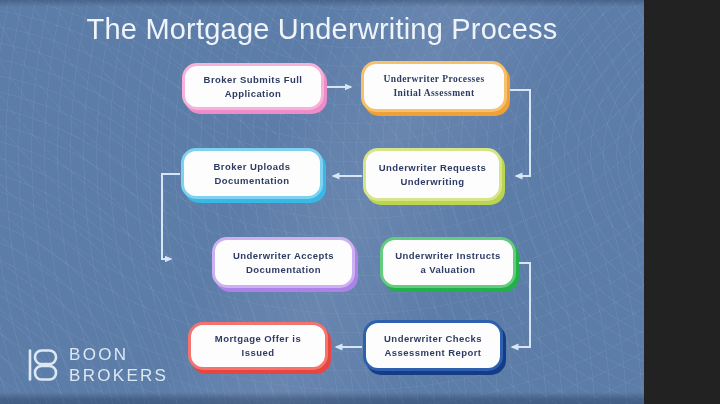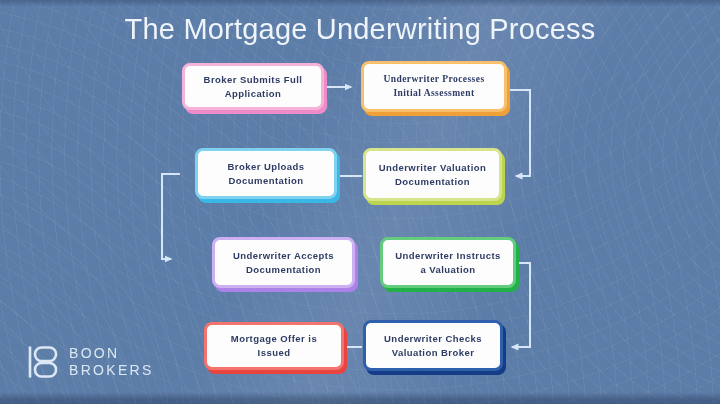--- a/index.html
+++ b/index.html
@@ -1,18 +1,18 @@
 <!DOCTYPE html>
 <html><head>
 <meta charset="utf-8">
 <style>
   html,body{margin:0;padding:0;background:#222;}
   .canvas{
     position:relative;
-    width:720px;height:404px;
+    width:644px;height:404px;
     overflow:hidden;
     font-family:"Liberation Sans", sans-serif;
     background-color:#5d7da9;
     background-image:
       linear-gradient(to bottom, rgba(17,34,64,0.28) 0px, rgba(17,34,64,0.0) 7px, rgba(17,34,64,0.0) 392px, rgba(17,34,64,0.30) 399px, rgba(17,34,64,0.35) 404px),
       linear-gradient(115deg, rgba(255,255,255,0.0) 40%, rgba(255,255,255,0.07) 55%, rgba(255,255,255,0.0) 70%),
       repeating-radial-gradient(circle at 112% 38%, rgba(255,255,255,0.05) 0 1px, rgba(255,255,255,0) 1px 13px),
       repeating-radial-gradient(circle at -12% 108%, rgba(255,255,255,0.05) 0 1px, rgba(255,255,255,0) 1px 16px),
       repeating-radial-gradient(circle at 55% -40%, rgba(255,255,255,0.04) 0 1px, rgba(255,255,255,0) 1px 19px);
   }
@@ -24,49 +24,49 @@
   }
   .connectors{position:absolute;left:0;top:0;width:720px;height:404px;}
   .flow-box{
     position:absolute;
     box-sizing:border-box;
     display:flex;align-items:center;justify-content:center;
     text-align:center;
     padding:3px 10px;
     background:#fdfdfe;
     border:3px solid #ccc;
-    border-radius:8px;
+    border-radius:15px;
     font-size:9.5px;font-weight:bold;
     letter-spacing:0.45px;line-height:1.45;
     color:#2e3c64;
   }
   .acc-pink  {border-color:#f7b2da; box-shadow:3px 4px 0 #ee8cc9;}
   .acc-orange{border-color:#f8c06a; box-shadow:3px 4px 0 #efa137;font-family:Liberation Serif, serif;}
   .acc-cyan  {border-color:#7fd2ef; box-shadow:3px 4px 0 #39b8e6;}
   .acc-lime  {border-color:#d6e58a; box-shadow:3px 4px 0 #bcd44e;}
   .acc-purple{border-color:#cdb0f2; box-shadow:3px 4px 0 #ab82e8;margin-left:32px;}
   .acc-green {border-color:#63cc7d; box-shadow:3px 4px 0 #22b04b;}
   .acc-red   {border-color:#f4736d; box-shadow:3px 4px 0 #e94540;}
   .acc-navy  {border-color:#2f60ae; box-shadow:3px 4px 0 #143c87;}
   .pos-b1{left:182px;top:63px;width:142px;height:47px;}
   .pos-b2{left:361px;top:61px;width:146px;height:51px;}
   .pos-b3{left:363px;top:148px;width:139px;height:53px;}
-  .pos-b4{left:181px;top:148px;width:142px;height:51px;margin-left:14px;}
+  .pos-b4{left:181px;top:148px;width:142px;height:51px;}
   .pos-b5{left:180px;top:237px;width:143px;height:51px;}
   .pos-b6{left:380px;top:237px;width:136px;height:51px;}
   .pos-b7{left:363px;top:320px;width:140px;height:51px;}
-  .pos-b8{left:188px;top:322px;width:140px;height:48px;margin-left:16px;}
+  .pos-b8{left:188px;top:322px;width:140px;height:48px;}
   .logo{
     position:absolute;left:26px;top:344px;
     display:flex;align-items:center;gap:9px;
     color:#dce8f3;
   }
   .logo-text{display:flex;flex-direction:column;}
   .logo-text span{
-    font-size:14px;letter-spacing:2.3px;line-height:1.25;font-weight:400;
+    font-size:17px;letter-spacing:2.3px;line-height:1.25;font-weight:400;
   }
 </style>
 </head>
 <body>
 
 <div class="canvas">
 
   <div class="title">The Mortgage Underwriting Process</div>
 
   <svg class="connectors" viewBox="0 0 720 404" xmlns="http://www.w3.org/2000/svg">
@@ -79,25 +79,25 @@
     <polyline points="508,90 530,90 530,176 516,176" fill="none" stroke="#d6e6f6" stroke-width="2" marker-end="url(#arr)"></polyline>
     <polyline points="362,176 333,176" fill="none" stroke="#d6e6f6" stroke-width="2" marker-end="url(#arr)"></polyline>
     <polyline points="180,174 162,174 162,259 171,259" fill="none" stroke="#d6e6f6" stroke-width="2" marker-end="url(#arr)"></polyline>
     <polyline points="324,261 351,261" fill="none" stroke="#d6e6f6" stroke-width="2" marker-end="url(#arr)"></polyline>
     <polyline points="498,263 530,263 530,347 512,347" fill="none" stroke="#d6e6f6" stroke-width="2" marker-end="url(#arr)"></polyline>
     <polyline points="362,347 336,347" fill="none" stroke="#d6e6f6" stroke-width="2" marker-end="url(#arr)"></polyline>
   </svg>
 
   <div class="flow-box pos-b1 acc-pink">Broker Submits Full Application</div>
   <div class="flow-box pos-b2 acc-orange">Underwriter Processes Initial Assessment</div>
-  <div class="flow-box pos-b3 acc-lime">Underwriter Valuation Documentation</div>
+  <div class="flow-box pos-b3 acc-lime">Underwriter Requests Underwriting</div>
   <div class="flow-box pos-b4 acc-cyan">Broker Uploads Documentation</div>
   <div class="flow-box pos-b5 acc-purple">Underwriter Accepts Documentation</div>
   <div class="flow-box pos-b6 acc-green">Underwriter Instructs a Valuation</div>
-  <div class="flow-box pos-b7 acc-navy">Underwriter Checks Valuation Broker</div>
+  <div class="flow-box pos-b7 acc-navy">Underwriter Checks Assessment Report</div>
   <div class="flow-box pos-b8 acc-red">Mortgage Offer is Issued</div>
 
   <div class="logo">
     <svg width="34" height="36" viewBox="0 0 34 36" xmlns="http://www.w3.org/2000/svg">
       <g fill="none" stroke="#dce8f3" stroke-width="2.6" stroke-linecap="round">
         <line x1="4" y1="3.5" x2="4" y2="32.5"></line>
         <rect x="9" y="3.5" width="21" height="13.5" rx="6.5"></rect>
         <rect x="9" y="19" width="21" height="13.5" rx="6.5"></rect>
       </g>
     </svg>

